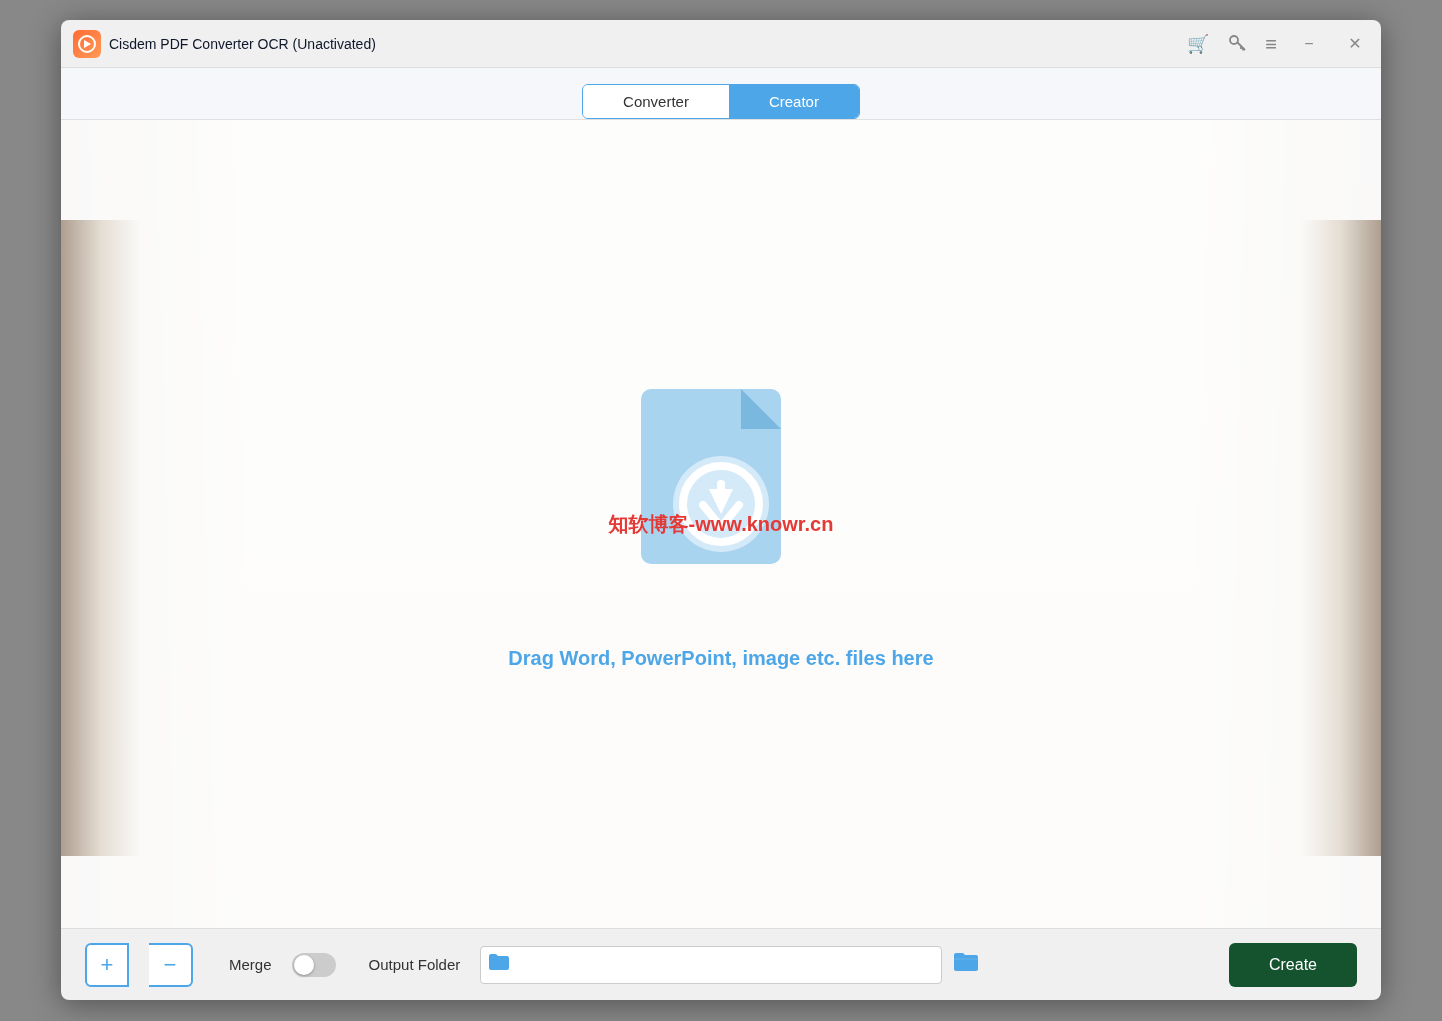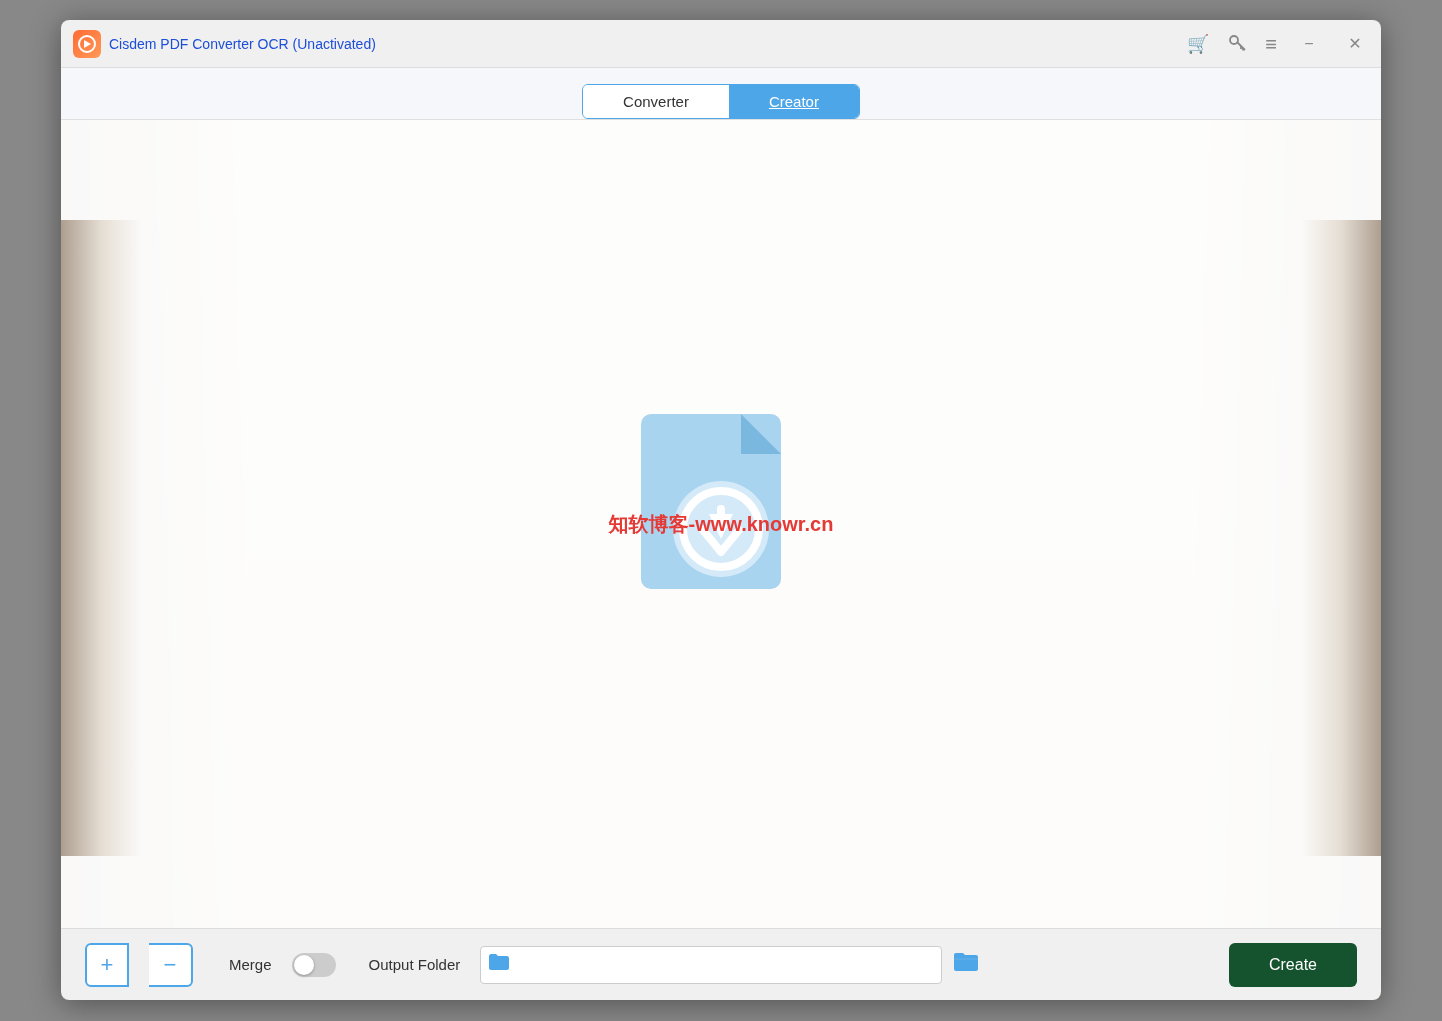--- a/index.html
+++ b/index.html
@@ -69,21 +69,21 @@
       align-items: center;
       justify-content: center;
       color: white;
       font-weight: bold;
       font-size: 14px;
       flex-shrink: 0;
     }
 
     .titlebar-title {
       font-size: 14px;
-      color: #1d4ed8;
+      color: #0f172a;
       flex: 1;
     }
 
     .titlebar-actions {
       display: flex;
       align-items: center;
       gap: 18px;
     }
 
     .titlebar-icon {
@@ -137,21 +137,20 @@
     }
 
     .tab.inactive {
       background: white;
       color: #333;
     }
 
     .tab.active {
       background: #4da6e8;
       color: white;
-      text-decoration: underline;
     }
 
     
     .main-content {
       position: relative;
       z-index: 5;
       flex: 1;
       background: rgba(255,255,255,0.97);
       display: flex;
       align-items: center;
@@ -405,20 +404,21 @@
 
           <path d="M88 110 L112 110 L100 135 Z" fill="white"></path>
           <line x1="100" y1="105" x2="100" y2="125" stroke="white" stroke-width="8" stroke-linecap="round"></line>
 
           <path d="M82 126 L100 148 L118 126" fill="none" stroke="white" stroke-width="8" stroke-linecap="round" stroke-linejoin="round"></path>
         </svg>
       </div>
 
       <div class="watermark">知软博客-www.knowr.cn</div>
 
+      <span class="drop-hint">Drag Word, PowerPoint, image etc. files here</span>
     </div>
   </div>
 
   <div class="footer">
 
     <button class="footer-add-btn">+</button>
     <button class="footer-remove-btn">−</button>
 
     <span class="merge-label">Merge</span>
     <div class="toggle-switch">

